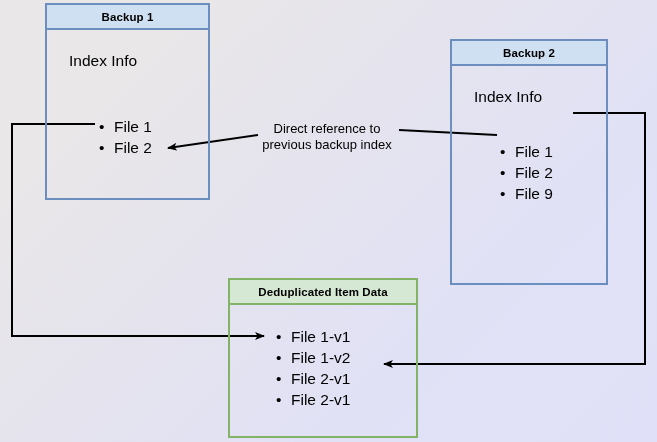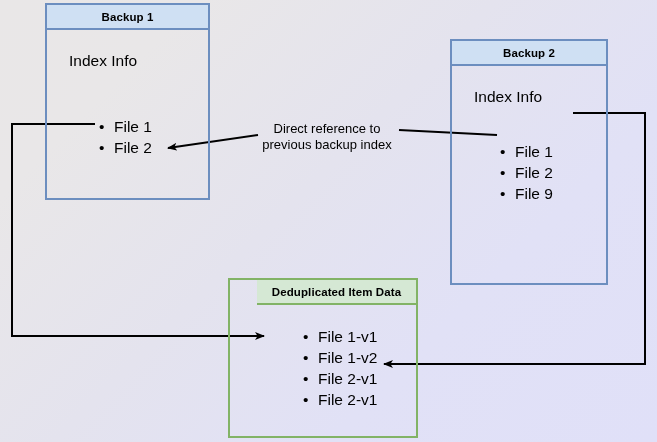--- a/index.html
+++ b/index.html
@@ -139,21 +139,21 @@
     <div class="box-body">
       <div class="index-label">Index Info</div>
       <ul class="file-list" style="left:48px; top:75px;">
         <li>File 1</li>
         <li>File 2</li>
         <li>File 9</li>
       </ul>
     </div>
   </div>
 
-  <div class="box box-green" style="left:228px; top:278px; width:190px; height:160px;padding-left:27px;">
+  <div class="box box-green" style="left:228px; top:278px; width:190px; height:160px;">
     <div class="box-header header-green">Deduplicated Item Data</div>
     <div class="box-body">
       <ul class="file-list" style="left:46px; top:21px;">
         <li>File 1-v1</li>
         <li>File 1-v2</li>
         <li>File 2-v1</li>
         <li>File 2-v1</li>
       </ul>
     </div>
   </div>

